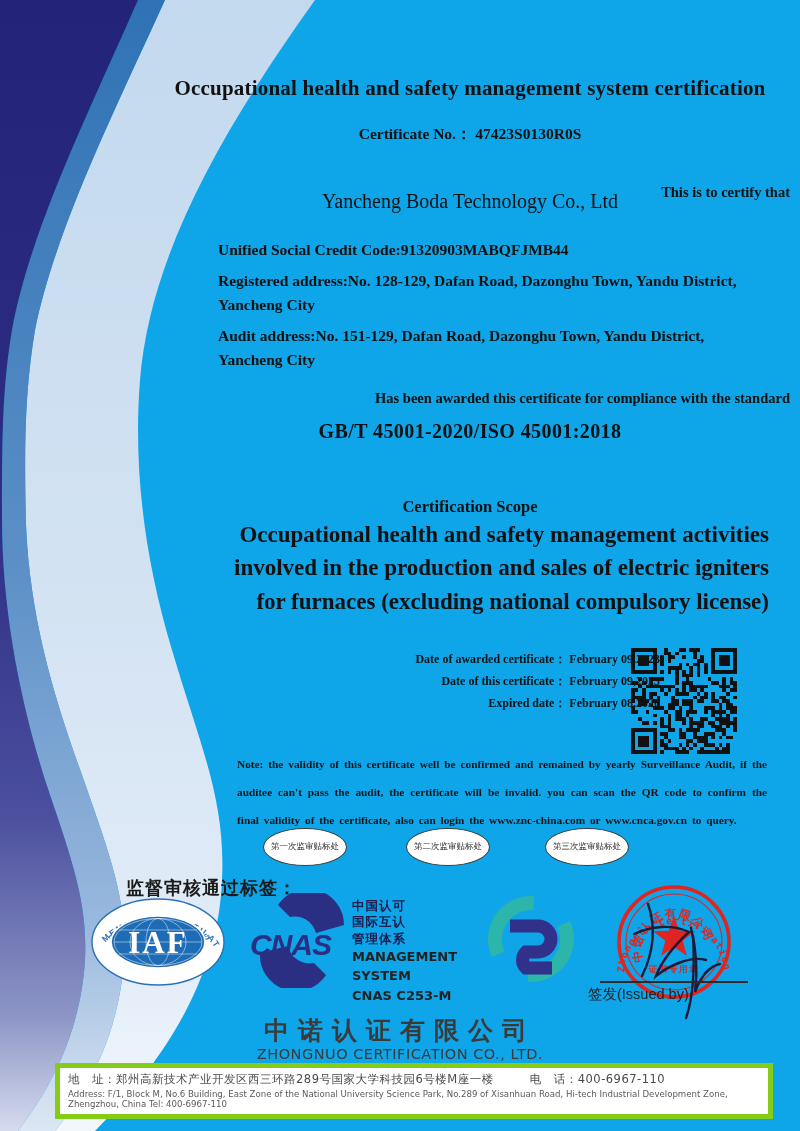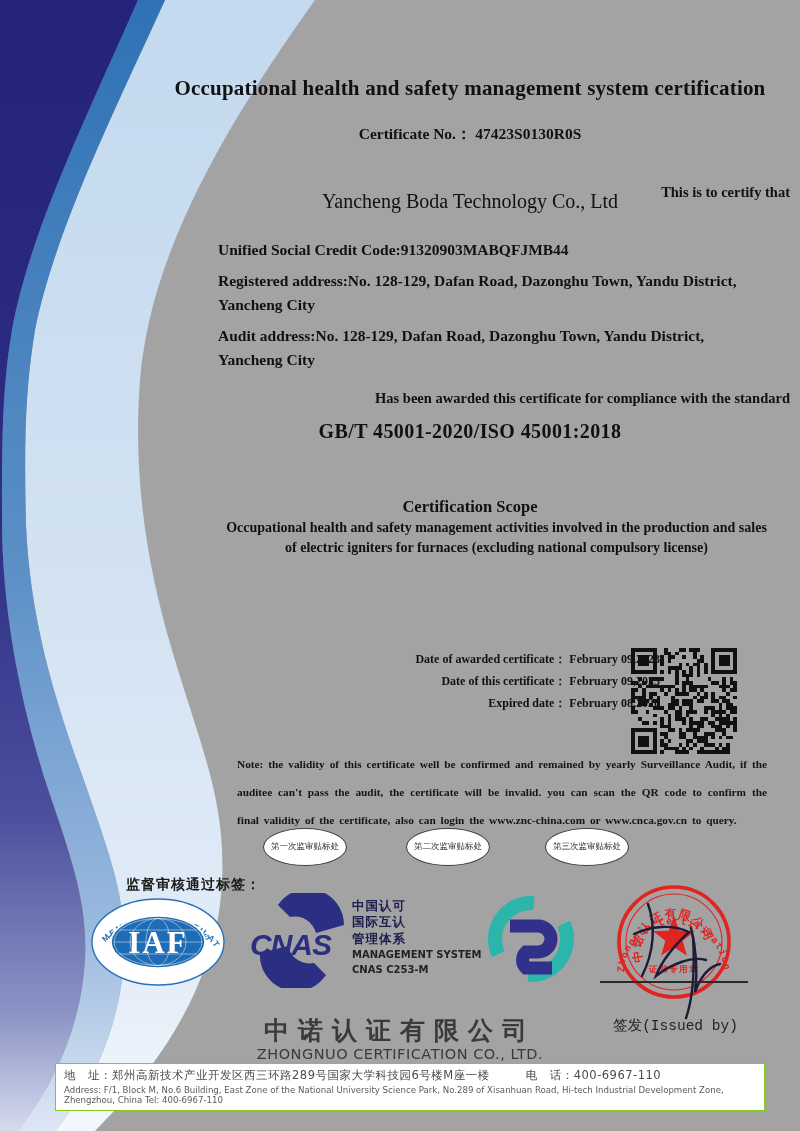--- a/index.html
+++ b/index.html
@@ -1,54 +1,54 @@
 <!DOCTYPE html>
 <html><head>
 <meta charset="utf-8">
 <style>
   html,body{margin:0;padding:0;background:#ffffff;}
-  .page{position:relative;width:800px;height:1131px;background:#a3a3a3;overflow:hidden;
+  .page{position:relative;width:800px;height:1131px;background:#0ea5e9;overflow:hidden;
         font-family:"Liberation Serif","DejaVu Serif",serif;color:#111;}
   .abs{position:absolute;}
   svg{display:block;}
 
   
   .title{left:150px;top:76px;width:640px;text-align:center;font-size:21px;font-weight:bold;letter-spacing:.2px;}
   .certno{left:150px;top:124px;width:640px;text-align:center;font-size:15.5px;font-weight:bold;}
   .certify{left:150px;top:152px;width:640px;text-align:right;font-size:14.5px;font-weight:bold;margin-top:32px;}
   .company{left:150px;top:190px;width:640px;text-align:center;font-size:20px;font-weight:normal;}
   .details{left:218px;top:238px;width:552px;text-align:left;font-size:15.5px;font-weight:bold;line-height:1.55;}
   .details .row{margin-bottom:7px;}
   .award{left:150px;top:390px;width:640px;text-align:right;font-size:14.5px;font-weight:bold;}
   .standard{left:150px;top:420px;width:640px;text-align:center;font-size:20px;font-weight:bold;letter-spacing:.4px;}
   .scopetitle{left:150px;top:497px;width:640px;text-align:center;font-size:16.5px;font-weight:bold;}
-  .scopetext{left:224px;top:518px;width:545px;text-align:center;font-size:14px;font-weight:bold;line-height:1.45;}
+  .scopetext{left:224px;top:518px;width:545px;text-align:right;font-size:23px;font-weight:bold;line-height:1.45;}
   .dates{left:180px;top:648px;width:480px;text-align:right;font-size:12px;font-weight:bold;line-height:1.85;}
   .note{left:237px;top:750px;width:530px;text-align:justify;font-size:11.3px;font-weight:bold;line-height:2.5;word-spacing:2px;color:#151515;}
-  .sticker-label{left:126px;top:876px;font-size:14px;font-weight:bold;
+  .sticker-label{left:126px;top:876px;font-size:18px;font-weight:bold;
                  font-family:"DejaVu Sans","Liberation Sans",sans-serif;color:#1b1b1b;letter-spacing:1px;}
   .sticker{top:828px;width:82px;height:36px;border:1.3px solid #3c3c3c;border-radius:50%;
            display:flex;flex-direction:row;align-items:center;justify-content:center;
            font-family:"DejaVu Sans","Liberation Sans",sans-serif;font-size:8.5px;color:#2a2a2a;line-height:1.35;background:#fff;}
   .s1{left:263px;} .s2{left:406px;text-align:center;} .s3{left:545px;}
 
   .cnas-textblock{left:352px;top:898px;width:130px;font-family:"DejaVu Sans","Liberation Sans",sans-serif;color:#1d1d4f;}
   .cnas-cn{font-size:12.5px;font-weight:bold;line-height:1.3;letter-spacing:1px;}
-  .cnas-en{font-size:10px;font-weight:bold;line-height:1.5;color:#222;}
+  .cnas-en{font-size:13px;font-weight:bold;line-height:1.5;color:#222;}
 
   .sigline{left:600px;top:981px;width:148px;border-top:2px solid #2a2a2a;}
-  .issuedby{left:588px;top:1016px;width:175px;text-align:center;font-size:14.5px;color:#222;
-            font-family:Liberation Mono, monospace;}
+  .issuedby{left:588px;top:985px;width:175px;font-size:14.5px;color:#222;
+            font-family:Liberation Sans, sans-serif;}
 
   .issuer-cn{left:100px;top:1014px;width:600px;text-align:center;font-size:25px;color:#3a3a3a;
              font-family:"DejaVu Sans","Liberation Sans",sans-serif;font-weight:bold;letter-spacing:9px;}
   .issuer-en{left:100px;top:1046px;width:600px;text-align:center;font-size:14.5px;color:#3a3a3a;
              font-family:"DejaVu Sans","Liberation Sans",sans-serif;letter-spacing:.5px;}
 
-  .footerbox{left:55px;top:1063px;width:692px;border:1px solid #84cc16;padding:4px 8px 5px 8px;background:#fff;}
+  .footerbox{left:55px;top:1063px;width:692px;border:5px solid #84cc16;padding:4px 8px 5px 8px;background:#fff;}
   .footer-cn{font-family:"DejaVu Sans","Liberation Sans",sans-serif;font-size:11.5px;color:#4a4a4a;letter-spacing:.5px;}
   .footer-en{font-family:"DejaVu Sans","Liberation Sans",sans-serif;font-size:8.6px;color:#5a5a5a;margin-top:2px;}
 </style>
 </head>
 <body>
 
 <div class="page">
 
   <svg class="abs" style="left:0;top:0" width="800" height="1131" viewBox="0 0 800 1131" aria-hidden="true">
     <defs>
@@ -87,21 +87,21 @@
   <div class="abs certno">
     <span>Certificate No.：</span><span> </span>
     <span>47423S0130R0S</span>
   </div>
   <div class="abs certify">This is to certify that</div>
   <div class="abs company">Yancheng Boda Technology Co., Ltd</div>
 
   <div class="abs details">
     <div class="row">Unified Social Credit Code:91320903MABQFJMB44</div>
     <div class="row">Registered address:No. 128-129, Dafan Road, Dazonghu Town, Yandu District, Yancheng City</div>
-    <div class="row">Audit address:No. 128-129, Dafan Road, Dazonghu Town, Yandu District, Yancheng City</div>
+    <div class="row">Audit address:No. 151-129, Dafan Road, Dazonghu Town, Yandu District, Yancheng City</div>
   </div>
 
   <div class="abs award">Has been awarded this certificate for compliance with the standard</div>
   <div class="abs standard">GB/T 45001-2020/ISO 45001:2018</div>
 
   <div class="abs scopetitle">Certification Scope</div>
   <div class="abs scopetext">Occupational health and safety management activities involved in the production and sales of electric igniters for furnaces (excluding national compulsory license)</div>
 
   <div class="abs dates">
     <div>

